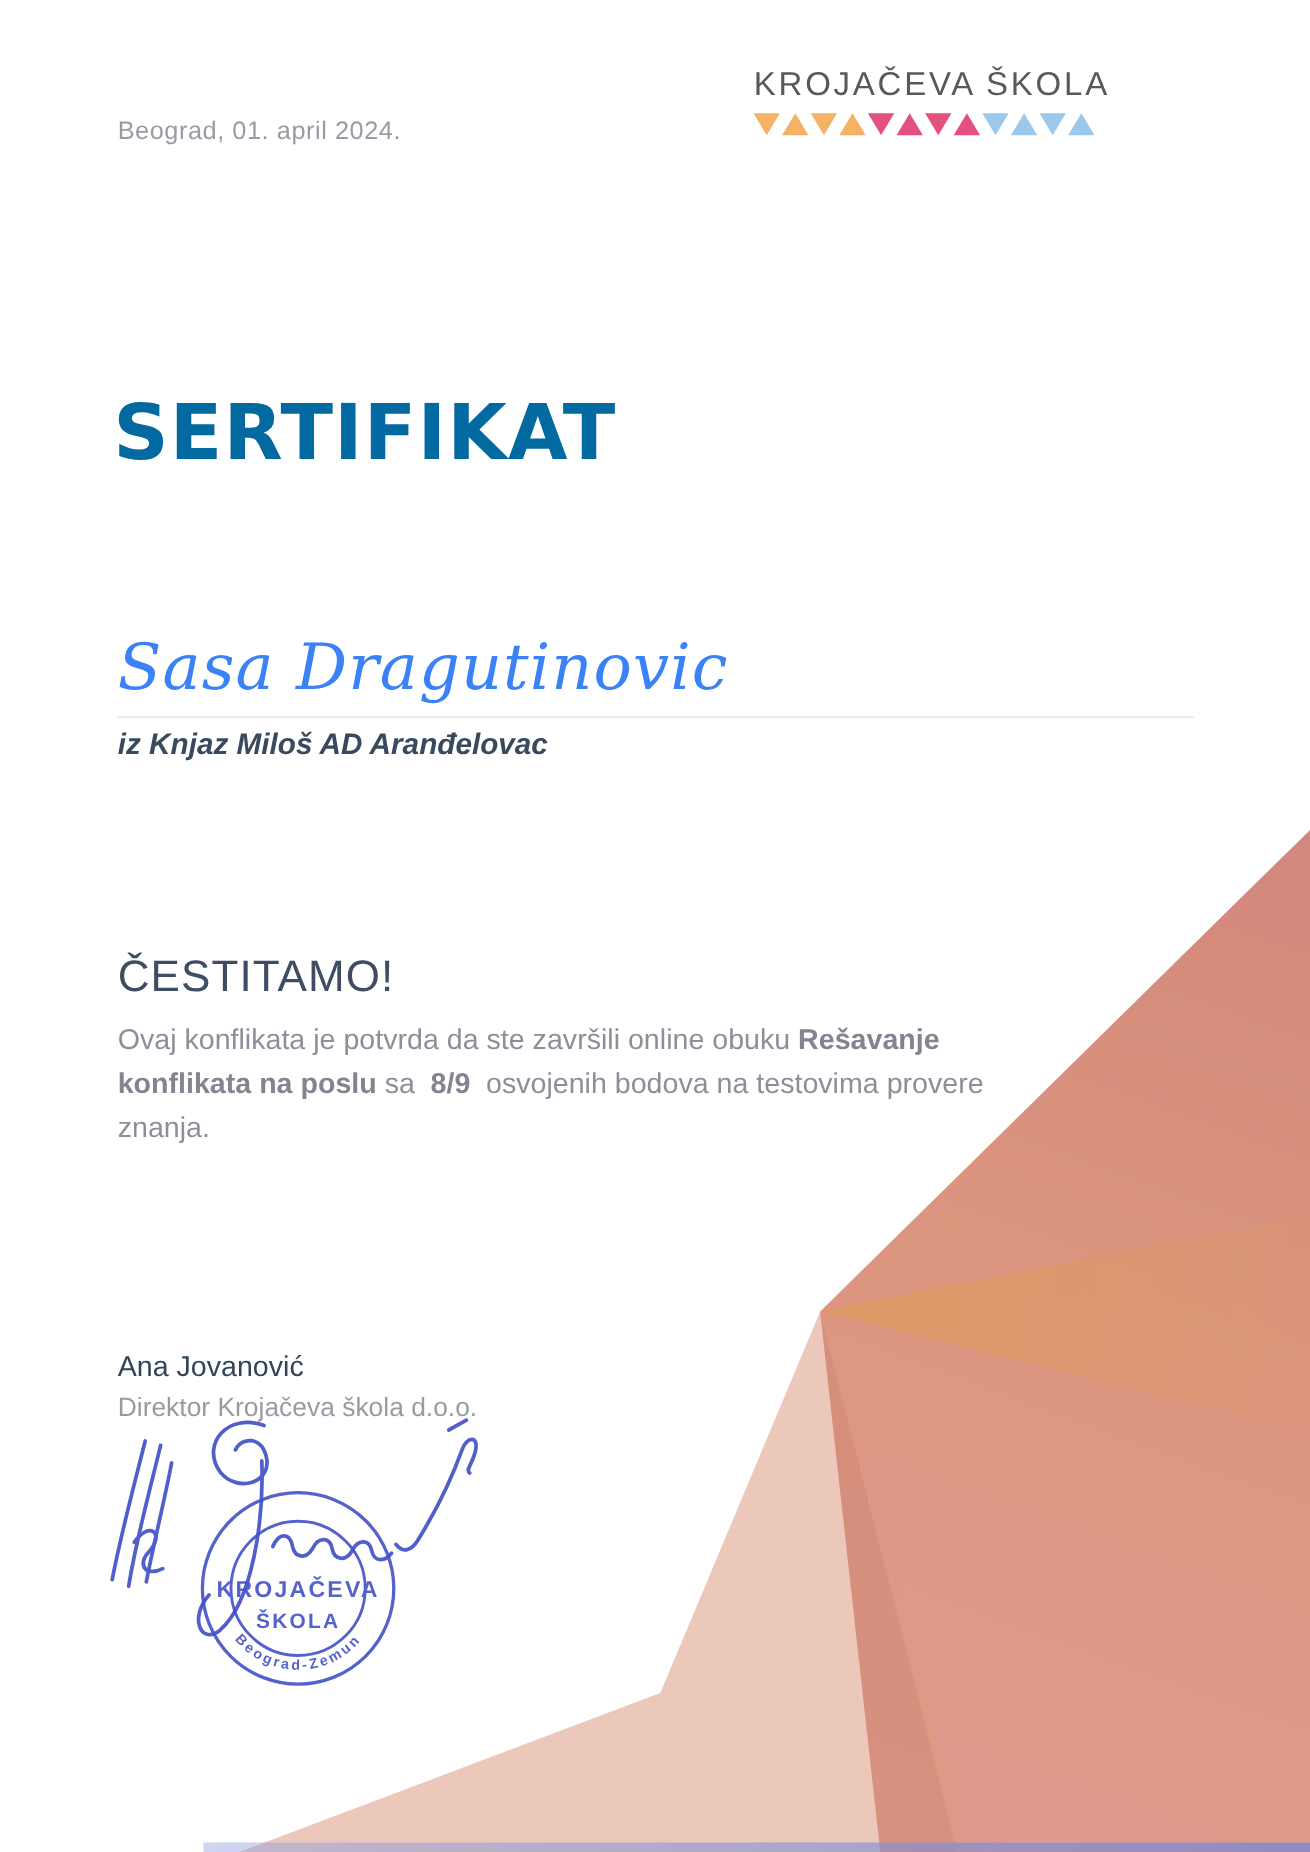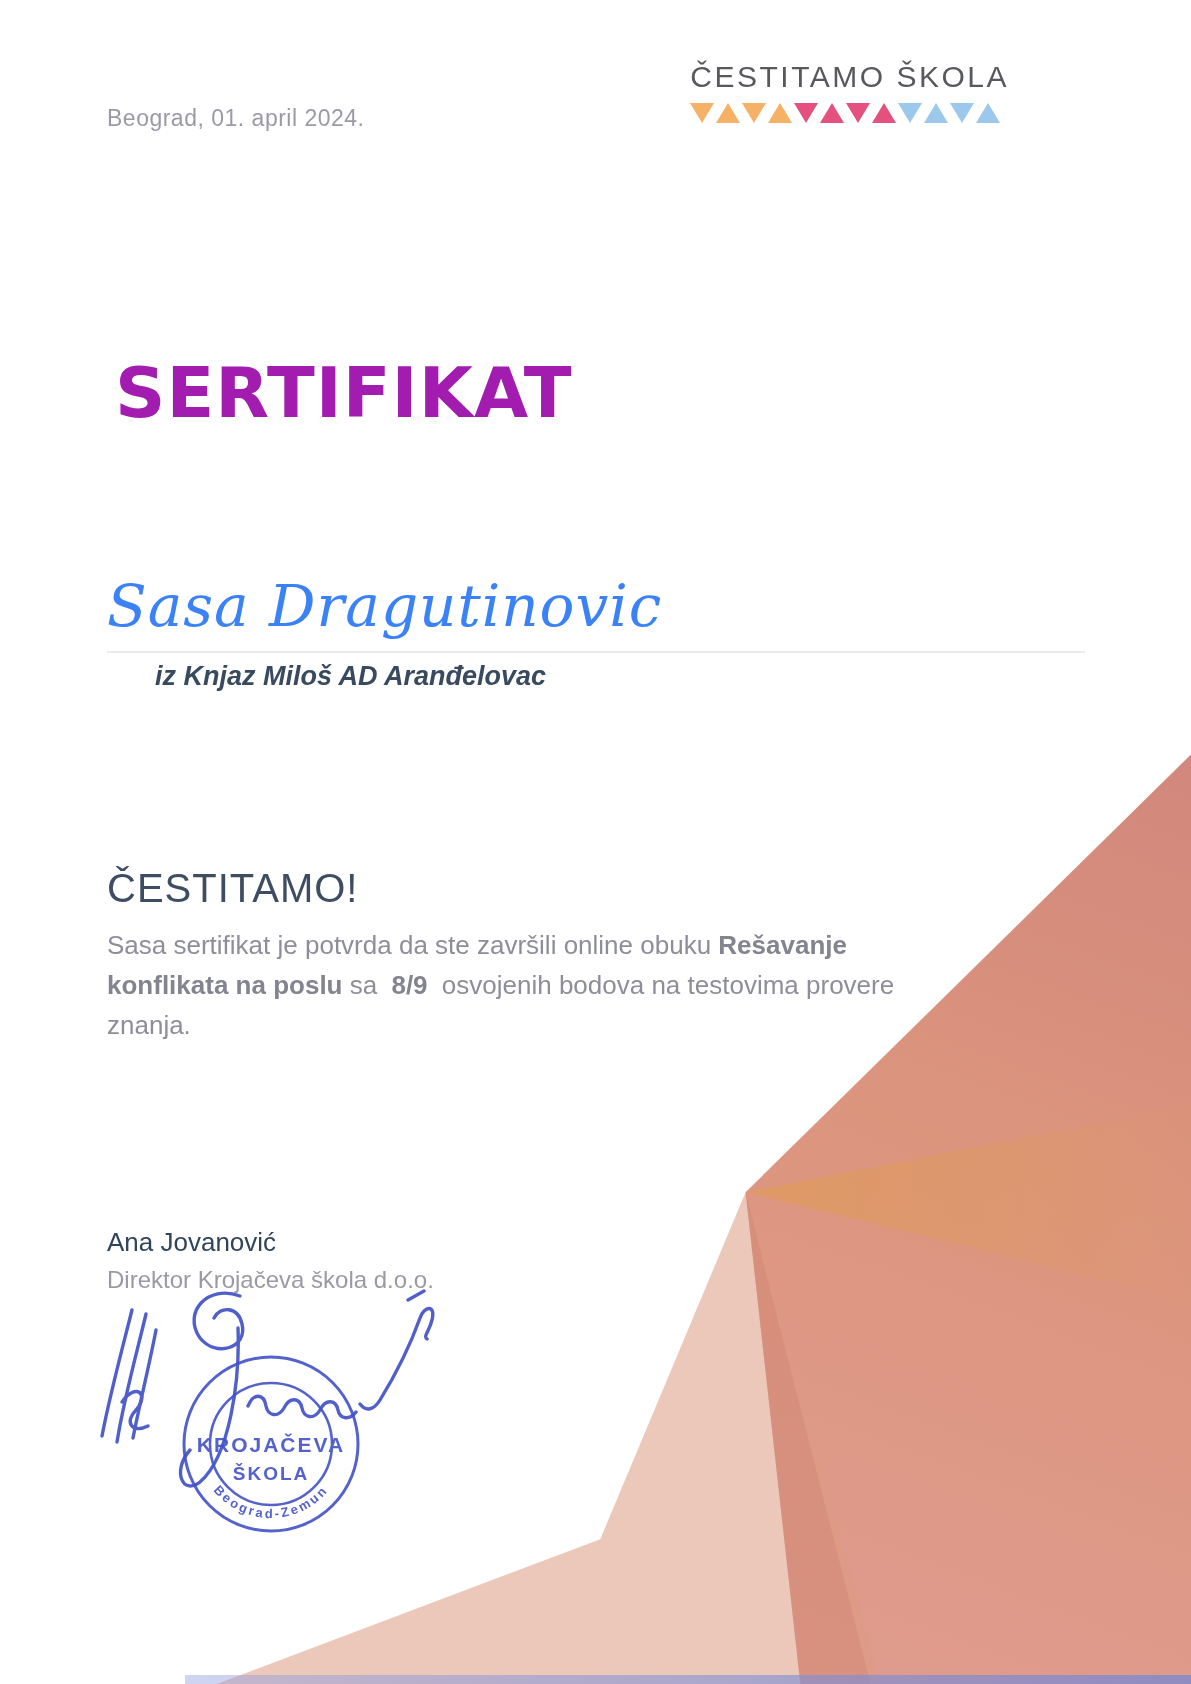--- a/index.html
+++ b/index.html
@@ -46,37 +46,37 @@
   .tri-row{display:flex; gap:2px; margin-top:9px;}
   .tri{width:0;height:0;display:block;}
   .tri-down{border-left:12px solid transparent;border-right:12px solid transparent;border-top:20px solid var(--c);}
   .tri-up{border-left:12px solid transparent;border-right:12px solid transparent;border-bottom:20px solid var(--c);}
   
   .issuer{
     position:absolute; left:107px; top:331px;
     font-size:25px; color:#3d4c61; z-index:4;
   }
   .title{
-    position:absolute; left:115px; top:352px; margin:0;
+    position:absolute; left:103px; top:352px; margin:0;
     font-family:"DejaVu Sans", sans-serif;
-    font-size:70px; font-weight:bold; letter-spacing:1px; color:#a21caf; z-index:4;
+    font-size:70px; font-weight:bold; letter-spacing:1px; color:#0369a1; z-index:4;
   }
   
   .name{
     position:absolute; left:107px; top:572px;
     font-family:"DejaVu Serif", serif; font-style:italic;
     font-size:58px; letter-spacing:1px; color:#3b82f6; z-index:4; white-space:nowrap;
   }
   .name-line{
     position:absolute; left:107px; top:651px; width:978px; height:2px;
     background:#ebebeb; z-index:4;
   }
   .company{
     position:absolute; left:107px; top:661px;
-    font-style:italic; font-weight:bold; font-size:27px; color:#394a5f; z-index:4;margin-left:48px;
+    font-style:italic; font-weight:bold; font-size:27px; color:#394a5f; z-index:4;
   }
   
   .congrats{
     position:absolute; left:107px; top:866px;
     font-size:40px; letter-spacing:1px; color:#3e4d61; z-index:4;
   }
   .body{
     position:absolute; left:107px; top:925px; width:848px; margin:0;
     font-size:26px; line-height:40px; color:#8d8e99; z-index:4;
   }
@@ -105,21 +105,21 @@
 
   <div class="deco deco-rose"></div>
   <div class="deco deco-light"></div>
   <div class="deco deco-band"></div>
   <div class="deco deco-gold"></div>
   <div class="bottom-bar"></div>
 
   <div class="date">Beograd, 01. april 2024.</div>
 
   <div class="logo">
-    <div class="logo-text">ČESTITAMO ŠKOLA</div>
+    <div class="logo-text">KROJAČEVA ŠKOLA</div>
     <div class="tri-row">
         <span class="tri tri-down" style="--c: #f5b266;"></span>
         <span class="tri tri-up" style="--c: #f5b266;"></span>
         <span class="tri tri-down" style="--c: #f5b266;"></span>
         <span class="tri tri-up" style="--c: #f5b266;"></span>
         <span class="tri tri-down" style="--c: #e5517f;"></span>
         <span class="tri tri-up" style="--c: #e5517f;"></span>
         <span class="tri tri-down" style="--c: #e5517f;"></span>
         <span class="tri tri-up" style="--c: #e5517f;"></span>
         <span class="tri tri-down" style="--c: #9bc8eb;"></span>
@@ -129,21 +129,21 @@
       </div>
   </div>
 
   <h1 class="title">SERTIFIKAT</h1>
 
   <div class="name">Sasa Dragutinovic</div>
   <div class="name-line"></div>
   <div class="company">iz Knjaz Miloš AD Aranđelovac</div>
 
   <div class="congrats">ČESTITAMO!</div>
-  <p class="body"><span>Sasa sertifikat je potvrda da ste završili online obuku </span><b class="course">Rešavanje konflikata na poslu</b><span> sa </span><b class="score">8/9</b><span> osvojenih bodova na testovima provere znanja.</span></p>
+  <p class="body"><span>Ovaj konflikata je potvrda da ste završili online obuku </span><b class="course">Rešavanje konflikata na poslu</b><span> sa </span><b class="score">8/9</b><span> osvojenih bodova na testovima provere znanja.</span></p>
 
   <div class="sig-name">Ana Jovanović</div>
   <div class="sig-role">Direktor Krojačeva škola d.o.o.</div>
 
   <svg class="sig-svg" viewBox="0 0 360 400" xmlns="http://www.w3.org/2000/svg">
     <g class="ink" stroke-width="3.4" opacity="0.92">
       <path d="M14,152 C22,110 36,58 44,26"></path>
       <path d="M29,158 C36,114 50,64 58,30"></path>
       <path d="M45,154 C52,118 62,78 68,46"></path>
       <path d="M34,118 c14,-20 28,-8 14,8 c-12,12 -4,24 12,16"></path>

